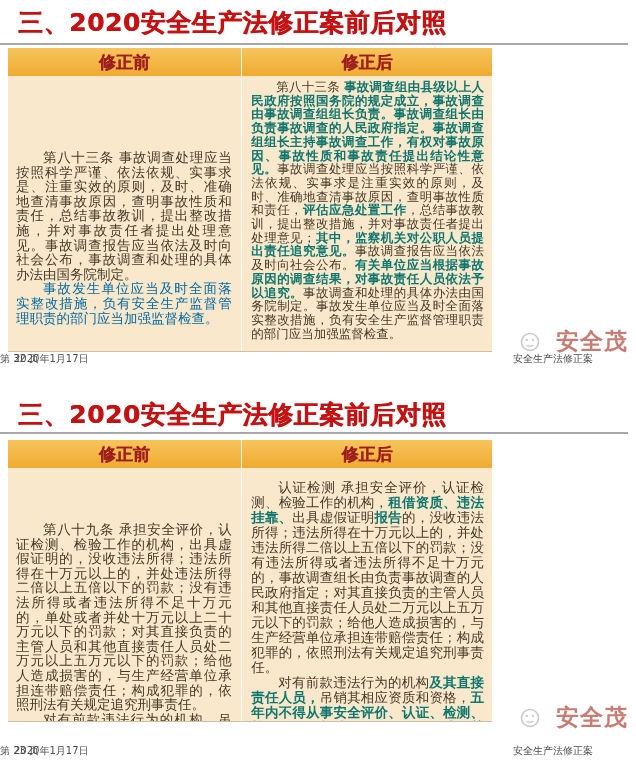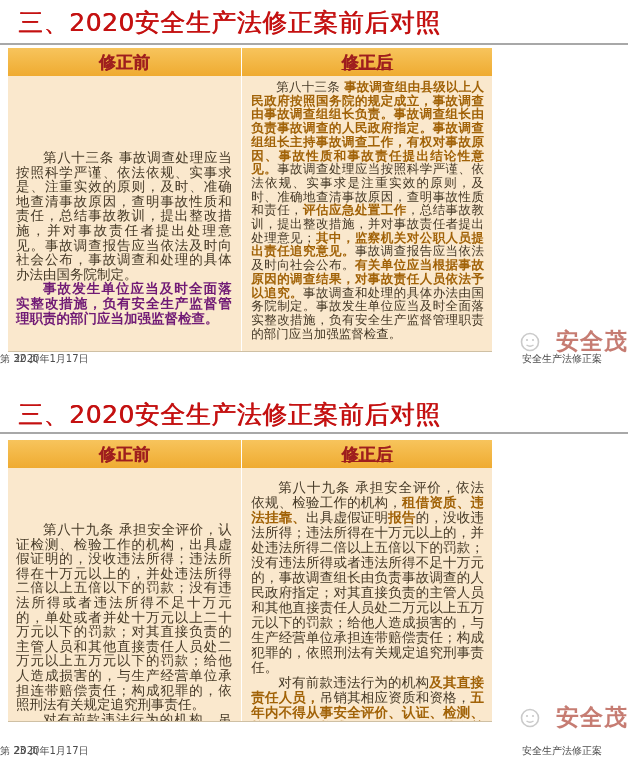--- a/index.html
+++ b/index.html
@@ -3,55 +3,55 @@
 <meta charset="utf-8">
 <style>
   html,body{margin:0;padding:0;}
   body{font-family:"DejaVu Sans","Liberation Sans",sans-serif;}
   .page{position:relative;width:636px;height:769px;background:#ffffff;overflow:hidden;}
   .slide{position:absolute;left:0;width:636px;}
   .s1{top:0;}
   .s2{top:392px;}
   .slide-title{
     position:absolute;left:18px;top:6px;
-    font-size:25px;font-weight:400;color:#c41111;
+    font-size:25px;font-weight:700;color:#c41111;
     letter-spacing:0.5px;white-space:nowrap;
     text-shadow:0.6px 0 0 #c41111;
   }
   .title-rule{position:absolute;left:0;top:43px;width:628px;height:2px;background:#a8a8a8;}
   .s2 .title-rule{top:40px;}
   .cmp-table{position:absolute;left:8px;top:48px;width:484px;}
   .cmp-head{display:flex;height:28px;}
   .cell-h{
     background:linear-gradient(#f7c45c,#efab31);
     color:#9e1e1e;font-weight:800;font-size:17px;
     display:flex;align-items:center;justify-content:center;
     text-shadow:0.4px 0 0 #9e1e1e;
   }
   .cell-h.before{width:294px;}
   .head-div,.body-div{width:2px;background:#ffffff;}
-  .cell-h.after{width:316px;text-decoration:underline;}
+  .cell-h.after{width:316px;}
   .cmp-body{display:flex;border-bottom:1px solid #cfc0a4;}
   .s1 .cmp-body{height:275px;}
   .s2 .cmp-body{height:253px;}
   .cell{background:#fae8cd;color:#443826;box-sizing:border-box;overflow:hidden;}
   .cell-before{width:294px;font-size:13.5px;line-height:14.6px;padding:6px 9px 6px 8px;}
   .s1 .cell-before{padding-top:74px;}
   .s2 .cell-before{padding-top:54px;}
   .cell-after{width:316px;padding:4px 8px 4px 9px;}
   .s1 .cell-after{font-size:12.5px;line-height:13.7px;}
   .s2 .cell-after{font-size:13.5px;line-height:15px;padding-top:12px;}
   p.para{margin:0;text-indent:2em;text-align:justify;}
   .run-normal{color:#443826;}
-  .run-bold{color:#701a75;font-weight:700;}
-  .run-red{color:#a16207;font-weight:700;}
+  .run-bold{color:#0369a1;font-weight:400;}
+  .run-red{color:#0f766e;font-weight:700;}
   .footer{position:absolute;left:0;top:352px;width:636px;height:16px;font-size:10px;color:#4d4d4d;}
   .f-date{position:absolute;left:14px;top:0;}
   .f-page{position:absolute;left:0;top:0;width:620px;text-align:left;}
-  .f-label{position:absolute;right:34px;top:0;font-family:Liberation Mono, monospace;}
+  .f-label{position:absolute;right:43px;top:0;font-family:Liberation Mono, monospace;}
   .watermark{position:absolute;right:8px;display:flex;align-items:center;gap:16px;z-index:5;opacity:0.8;}
   .s1 .watermark{top:326px;}
   .s2 .watermark{top:310px;}
   .wm-text{font-size:23px;font-weight:700;color:#b85c50;letter-spacing:1px;white-space:nowrap;}
 </style>
 </head>
 <body>
 
 <div class="page">
 
@@ -100,21 +100,21 @@
         <div class="head-div"></div>
         <div class="cell-h after">修正后</div>
       </div>
       <div class="cmp-body">
         <div class="cell cell-before">
             <p class="para"><span class="run-normal">第八十九条  承担安全评价，认证检测、检验工作的机构，出具虚假证明的，没收违法所得；违法所得在十万元以上的，并处违法所得二倍以上五倍以下的罚款；没有违法所得或者违法所得不足十万元的，单处或者并处十万元以上二十万元以下的罚款；对其直接负责的主管人员和其他直接责任人员处二万元以上五万元以下的罚款；给他人造成损害的，与生产经营单位承担连带赔偿责任；构成犯罪的，依照刑法有关规定追究刑事责任。</span></p>
             <p class="para"><span class="run-normal">对有前款违法行为的机构，吊销其相应资质。</span></p>
           </div>
         <div class="body-div"></div>
         <div class="cell cell-after">
-            <p class="para"><span class="run-normal">第八十九条  承担安全评价，依法依规、检验工作的机构，</span><span class="run-red">租借资质、违法挂靠、</span><span class="run-normal">出具虚假证明</span><span class="run-red">报告</span><span class="run-normal">的，没收违法所得；违法所得在十万元以上的，并处违法所得二倍以上五倍以下的罚款；没有违法所得或者违法所得不足十万元的，事故调查组长由负责事故调查的人民政府指定；对其直接负责的主管人员和其他直接责任人员处二万元以上五万元以下的罚款；给他人造成损害的，与生产经营单位承担连带赔偿责任；构成犯罪的，依照刑法有关规定追究刑事责任。</span></p>
+            <p class="para"><span class="run-normal">认证检测  承担安全评价，认证检测、检验工作的机构，</span><span class="run-red">租借资质、违法挂靠、</span><span class="run-normal">出具虚假证明</span><span class="run-red">报告</span><span class="run-normal">的，没收违法所得；违法所得在十万元以上的，并处违法所得二倍以上五倍以下的罚款；没有违法所得或者违法所得不足十万元的，事故调查组长由负责事故调查的人民政府指定；对其直接负责的主管人员和其他直接责任人员处二万元以上五万元以下的罚款；给他人造成损害的，与生产经营单位承担连带赔偿责任；构成犯罪的，依照刑法有关规定追究刑事责任。</span></p>
             <p class="para"><span class="run-normal">对有前款违法行为的机构</span><span class="run-red">及其直接责任人员，</span><span class="run-normal">吊销其相应资质和资格，</span><span class="run-red">五年内不得从事安全评价、认证、检测、检验工作；构成犯罪的，依照刑法有关规定追究刑事责任。</span></p>
           </div>
       </div>
     </div>
     <div class="watermark">
       <svg width="20" height="20" viewBox="0 0 20 20">
         <circle cx="10" cy="10" r="8.5" fill="none" stroke="#bdbdbd" stroke-width="1.6"></circle>
         <circle cx="7" cy="8" r="1.1" fill="#bdbdbd"></circle>
         <circle cx="13" cy="8" r="1.1" fill="#bdbdbd"></circle>
         <path d="M6.5 13 q3.5 2.5 7 0" fill="none" stroke="#bdbdbd" stroke-width="1.4"></path>

